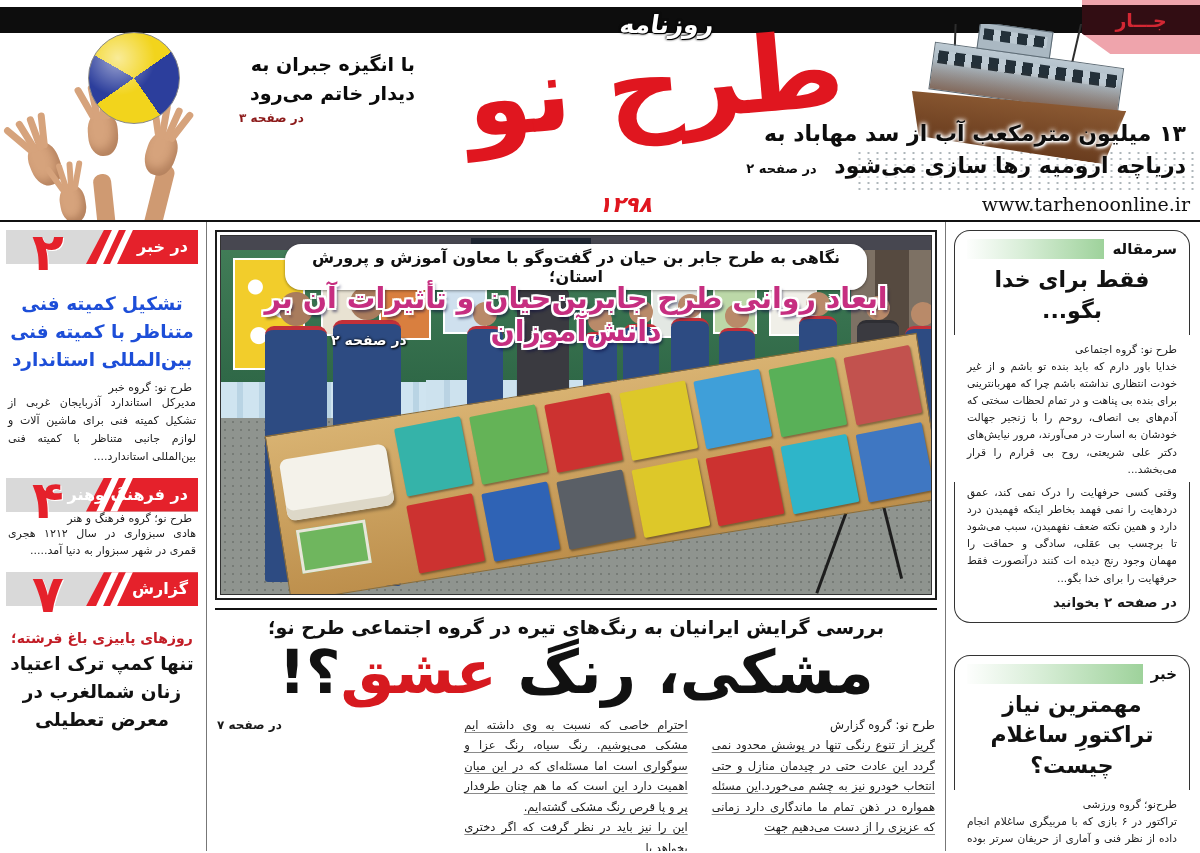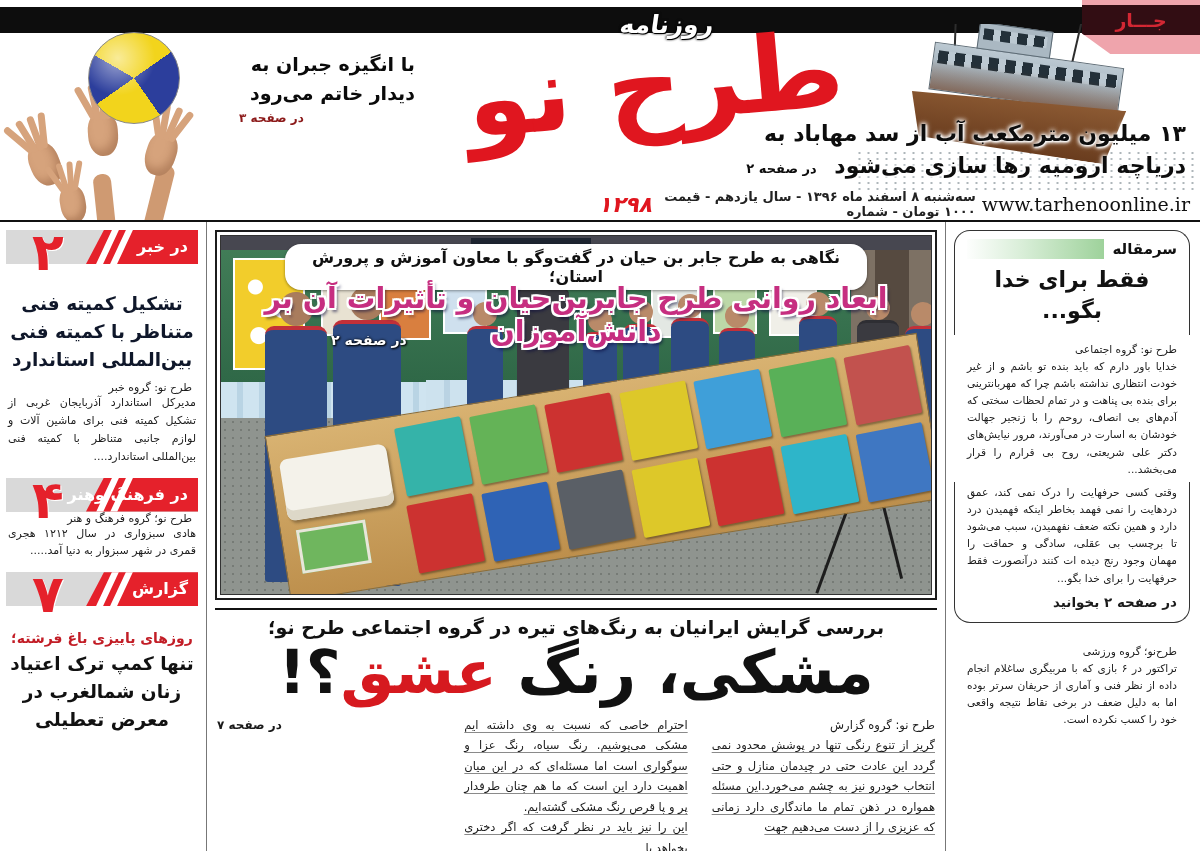--- a/index.html
+++ b/index.html
@@ -65,21 +65,21 @@
   
   .sec{margin-bottom:12px;}
   .sec-head{position:relative;height:34px;background:#d9d9d9;}
   .sec-red{position:absolute;left:80px;right:0;top:0;bottom:0;background:#e5212b;
            clip-path:polygon(16% 0,100% 0,100% 100%,0 100%);}
   .sec-red i{position:absolute;top:0;bottom:0;width:7px;background:#fff;transform:skewX(-25deg);}
   .sec-label{position:absolute;right:10px;top:0;line-height:34px;color:#fff;font-weight:bold;font-size:16px;direction:rtl;}
   .sec-num{position:absolute;left:26px;top:-4px;font-size:52px;line-height:1;font-weight:bold;color:#e5212b;
            z-index:2;text-shadow:1px 1px 0 #fff;}
   .sec-headline{margin:26px 2px 8px;text-align:center;font-weight:bold;font-size:18.5px;line-height:1.5;direction:rtl;}
-  .sec-headline.red{color:#0f172a;}
+  .sec-headline.red{color:#1d4ed8;}
   .sec-kicker{margin-top:24px;text-align:center;font-weight:bold;font-size:14px;color:#c21d26;direction:rtl;}
   .sec-kicker + .sec-headline{margin-top:4px;}
   .sec-body{direction:rtl;font-size:11px;line-height:1.62;text-align:justify;color:#1c1c1c;padding:0 2px;}
   .sec-lede{direction:rtl;font-size:11px;color:#1c1c1c;text-align:right;padding:0 6px;}
   
   .photo-frame{border:2px solid #1c1c1c;padding:3px;background:#fff;}
   .photo{position:relative;height:360px;border:1px solid #333;background:#9aa09b;overflow:hidden;}
   .ceiling{position:absolute;top:0;left:0;right:0;height:14px;background:#474750;}
   .banner{position:absolute;top:2px;left:250px;width:120px;height:12px;background:#1d2430;}
   .board{position:absolute;top:14px;left:0;width:640px;height:132px;background:linear-gradient(#417c57,#2f6847);}
@@ -127,21 +127,21 @@
   .story-kicker{text-align:center;font-weight:bold;font-size:19px;direction:rtl;}
   .story-headline{text-align:center;direction:rtl;font-weight:bold;font-size:60px;line-height:1.08;
                   letter-spacing:-1px;margin-top:2px;}
   .story-headline .red{color:#d6191f;}
   .cols{display:flex;gap:24px;direction:rtl;margin-top:10px;padding:0 2px;}
   .col{flex:1;font-size:11.5px;line-height:1.78;text-align:justify;color:#1a1a1a;}
   .col p{margin:0;text-decoration:underline;text-decoration-color:#8a8a8a;text-decoration-thickness:1px;text-underline-offset:3px;}
   .col .lede{text-decoration:none;text-align:right;}
   .col .pgref{text-decoration:none;font-weight:bold;text-align:left;font-size:12px;}
   
-  .rs-article{margin-bottom:14px;}
+  .rs-article{margin-bottom:32px;}
   .frame-top{border:1.5px solid #333;border-bottom:none;border-radius:16px 16px 0 0;padding:8px 12px 8px;}
   .rs-label-row{display:flex;direction:rtl;align-items:center;gap:8px;}
   .rs-label{font-weight:bold;font-size:15px;white-space:nowrap;}
   .greenbar{flex:1;height:20px;background:linear-gradient(to left,#9ed29b,#d9eed8 60%,#fdfefd);}
   .rs-headline{text-align:center;font-weight:bold;font-size:22px;line-height:1.4;margin-top:6px;direction:rtl;}
   .rs-body{padding:6px 13px 4px;direction:rtl;font-size:10.6px;line-height:1.62;text-align:justify;color:#1c1c1c;}
   .rs-lede{text-align:right;}
   .frame-bottom{border:1.5px solid #333;border-top:none;border-radius:0 0 16px 16px;padding:2px 12px 8px;
                 direction:rtl;font-size:10.6px;line-height:1.62;text-align:justify;color:#1c1c1c;}
   .rs-pageref{font-weight:bold;font-size:13.5px;margin-top:5px;text-align:right;}
@@ -219,21 +219,20 @@
     <div class="ship-headline">
       <div>۱۳ میلیون مترمکعب آب از سد مهاباد به</div>
       <div>
         <span>دریاچه ارومیه رها سازی می‌شود</span>
         <span class="ship-page">در صفحه ۲</span>
       </div>
     </div>
 
     <div class="dateline">
       <span class="issue-num">۱۲۹۸</span>
-      <span class="date-info">سه‌شنبه ۸ اسفند ماه ۱۳۹۶ - سال یازدهم - قیمت ۱۰۰۰ تومان - شماره</span>
       <span class="spacer"></span>
       <span class="website">www.tarhenoonline.ir</span>
     </div>
   </div>
 
   <div class="content">
 
     <div class="sidebar-left">
 
       <div class="sec">
@@ -407,20 +406,27 @@
           <div class="rs-lede">طرح نو: گروه اجتماعی</div>
           <div>خدایا باور دارم که باید بنده تو باشم و از غیر خودت انتظاری نداشته باشم چرا که مهربانترینی برای بنده بی پناهت و در تمام لحظات سختی که آدم‌های بی انصاف، روحم را با زنجیر جهالت خودشان به اسارت در می‌آورند، مرور نیایش‌های دکتر علی شریعتی، روح بی قرارم را قرار می‌بخشد...</div>
         </div>
         <div class="frame-bottom">
           <div>وقتی کسی حرفهایت را درک نمی کند، عمق دردهایت را نمی فهمد بخاطر اینکه فهمیدن درد دارد و همین نکته ضعف نفهمیدن، سبب می‌شود تا برچسب بی عقلی، سادگی و حماقت را مهمان وجود رنج دیده ات کنند درآنصورت فقط حرفهایت را برای خدا بگو...</div>
           <div class="rs-pageref">در صفحه ۲ بخوانید</div>
         </div>
       </div>
 
       <div class="rs-article">
+        <div class="frame-top">
+          <div class="rs-label-row">
+            <span class="rs-label">خبر</span>
+            <span class="greenbar"></span>
+          </div>
+          <div class="rs-headline">مهمترین نیاز تراکتورِ ساغلام چیست؟</div>
+        </div>
         <div class="rs-body">
           <div class="rs-lede">طرح‌نو؛ گروه ورزشی</div>
           <div>تراکتور در ۶ بازی که با مربیگری ساغلام انجام داده از نظر فنی و آماری از حریفان سرتر بوده اما به دلیل ضعف در برخی نقاط نتیجه واقعی خود را کسب نکرده است.</div>
         </div>
 
       </div>
 
     </div>
   </div>
 </div>

